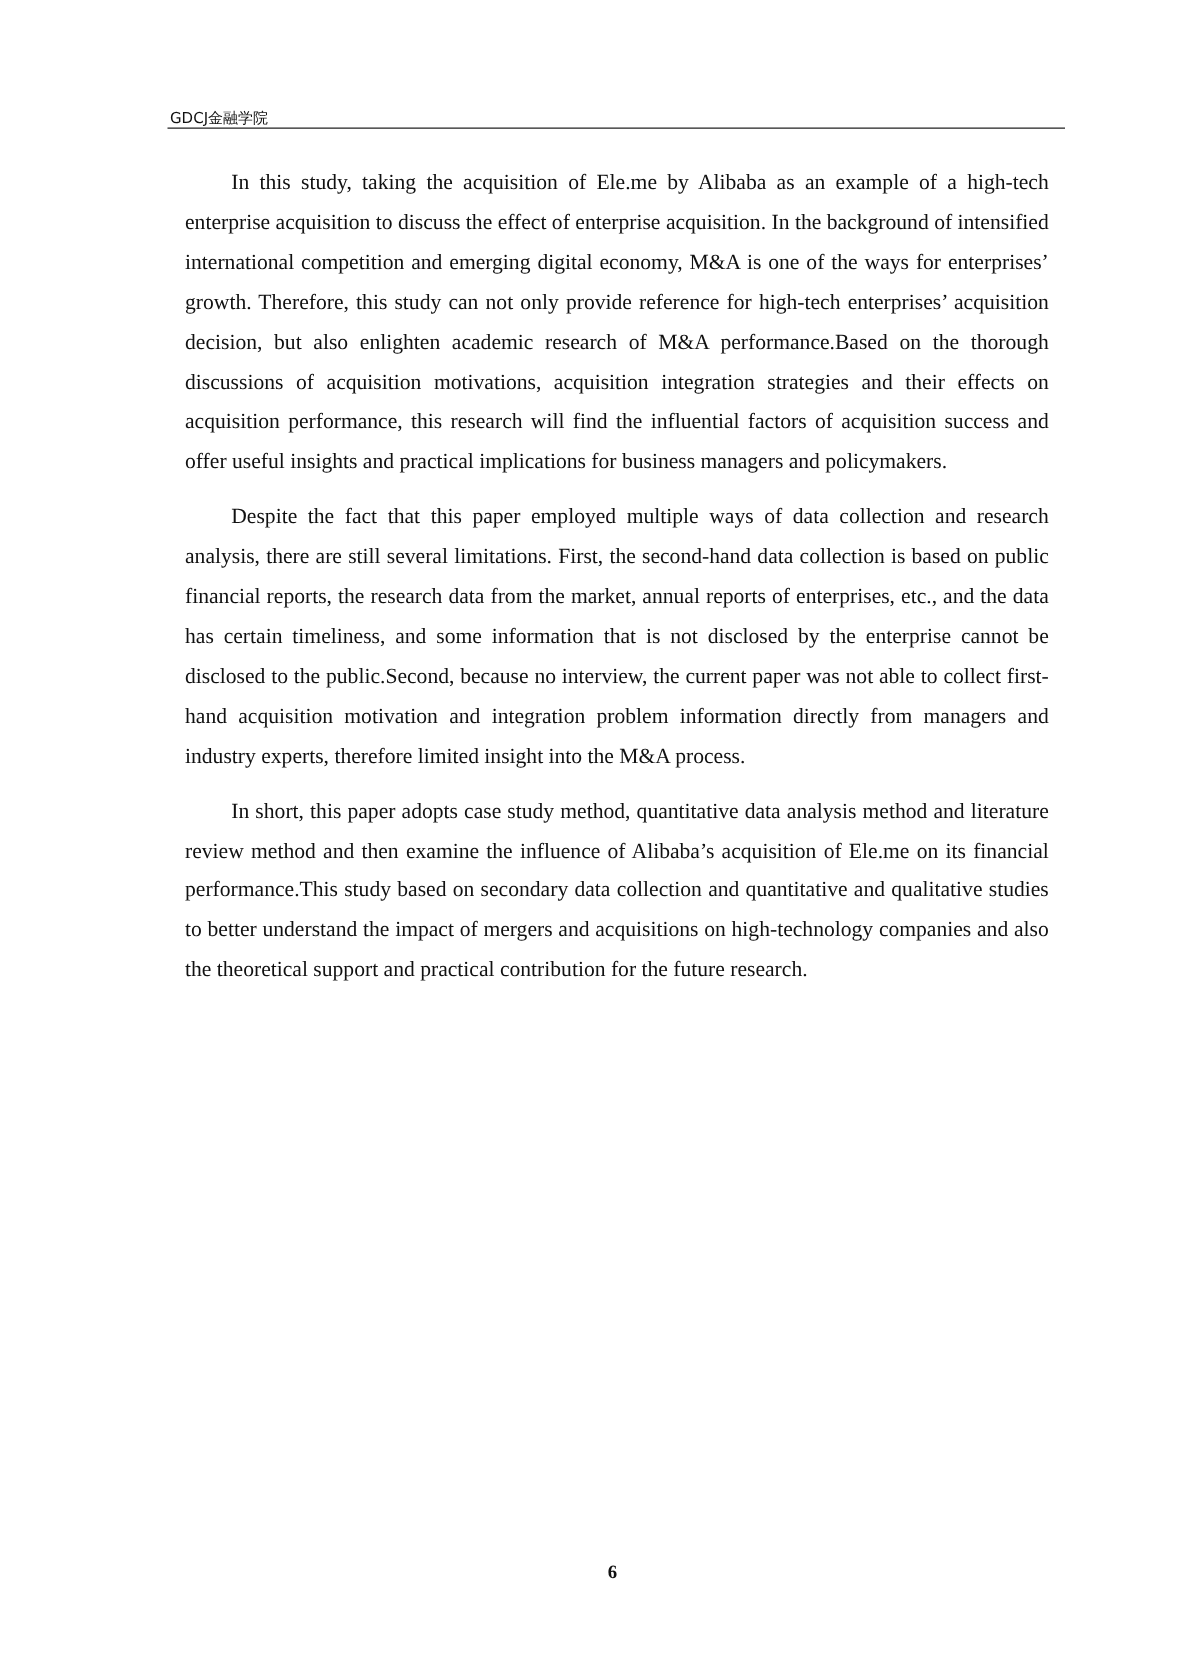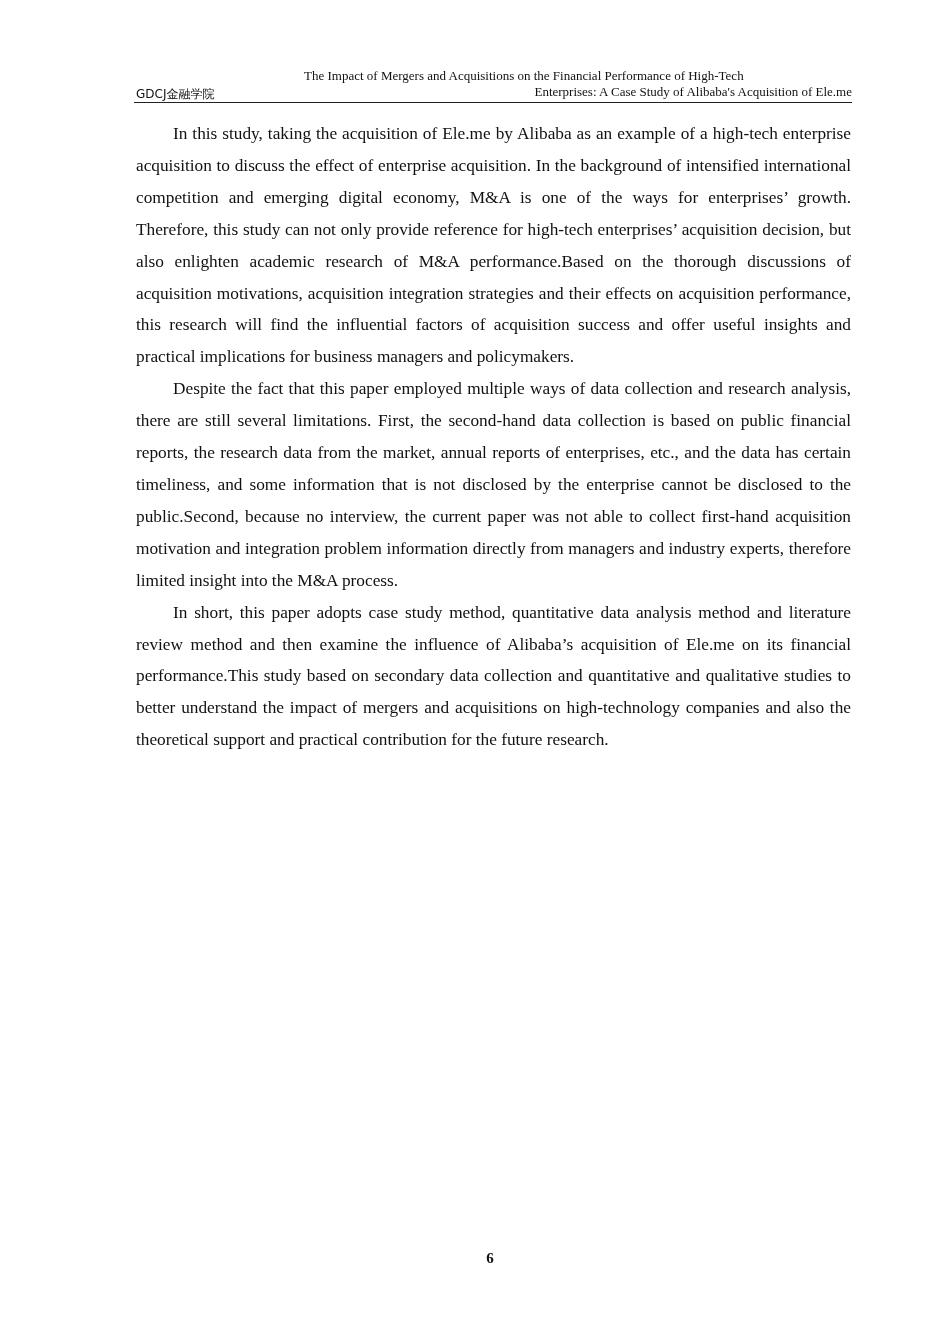--- a/index.html
+++ b/index.html
@@ -3,32 +3,28 @@
   <meta charset="utf-8">
   <style>
     html, body { margin: 0; padding: 0; background: #ffffff; }
     body { width: 950px; height: 1344px; position: relative; overflow: hidden; font-family: "Liberation Serif", serif; color: #111; }
     .header { position: absolute; left: 134px; top: 66px; width: 718px; height: 36px; border-bottom: 1px solid #222; }
     .header-left { position: absolute; left: 2px; top: 20px; font-family: "DejaVu Sans", sans-serif; font-size: 12px; letter-spacing: 0px; }
     .header-right { position: absolute; right: 0; top: 2px; width: 560px; font-size: 13px; line-height: 16px; }
     .header-right .l1 { text-align: left; padding-left: 12px; }
     .header-right .l2 { text-align: right; }
     .body { position: absolute; left: 136px; top: 118px; width: 715px; font-size: 17.3px; line-height: 31.9px; text-align: justify; }
-    .body p { margin: 0; text-indent: 37px; }
+    .body p { margin: 12px; text-indent: 37px; }
     .page-num { position: absolute; left: 0; width: 980px; top: 1250px; text-align: center; font-weight: bold; font-size: 15px; }
   </style>
 </head>
 <body>
 
 <div class="header">
   <div class="header-left">GDCJ金融学院</div>
-  <div class="header-right">
-    <div class="l1">The Impact of Mergers and Acquisitions on the Financial Performance of High-Tech</div>
-    <div class="l2">Enterprises: A Case Study of Alibaba's Acquisition of Ele.me</div>
-  </div>
 </div>
 
 <div class="body">
   <p>In this study, taking the acquisition of Ele.me by Alibaba as an example of a high-tech enterprise acquisition to discuss the effect of enterprise acquisition. In the background of intensified international competition and emerging digital economy, M&amp;A is one of the ways for enterprises’ growth. Therefore, this study can not only provide reference for high-tech enterprises’ acquisition decision, but also enlighten academic research of M&amp;A performance.Based on the thorough discussions of acquisition motivations, acquisition integration strategies and their effects on acquisition performance, this research will find the influential factors of acquisition success and offer useful insights and practical implications for business managers and policymakers.</p>
   <p>Despite the fact that this paper employed multiple ways of data collection and research analysis, there are still several limitations. First, the second-hand data collection is based on public financial reports, the research data from the market, annual reports of enterprises, etc., and the data has certain timeliness, and some information that is not disclosed by the enterprise cannot be disclosed to the public.Second, because no interview, the current paper was not able to collect first-hand acquisition motivation and integration problem information directly from managers and industry experts, therefore limited insight into the M&amp;A process.</p>
   <p>In short, this paper adopts case study method, quantitative data analysis method and literature review method and then examine the influence of Alibaba’s acquisition of Ele.me on its financial performance.This study based on secondary data collection and quantitative and qualitative studies to better understand the impact of mergers and acquisitions on high-technology companies and also the theoretical support and practical contribution for the future research.</p>
 </div>
 
 <div class="page-num">6</div>
 

